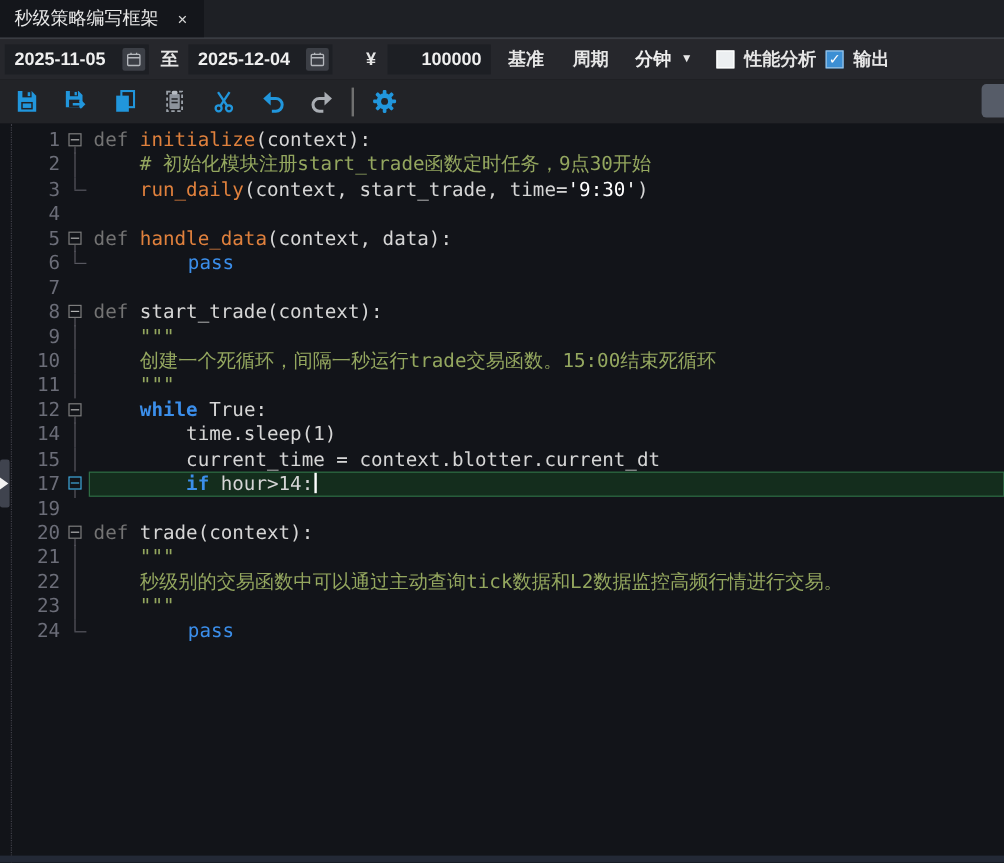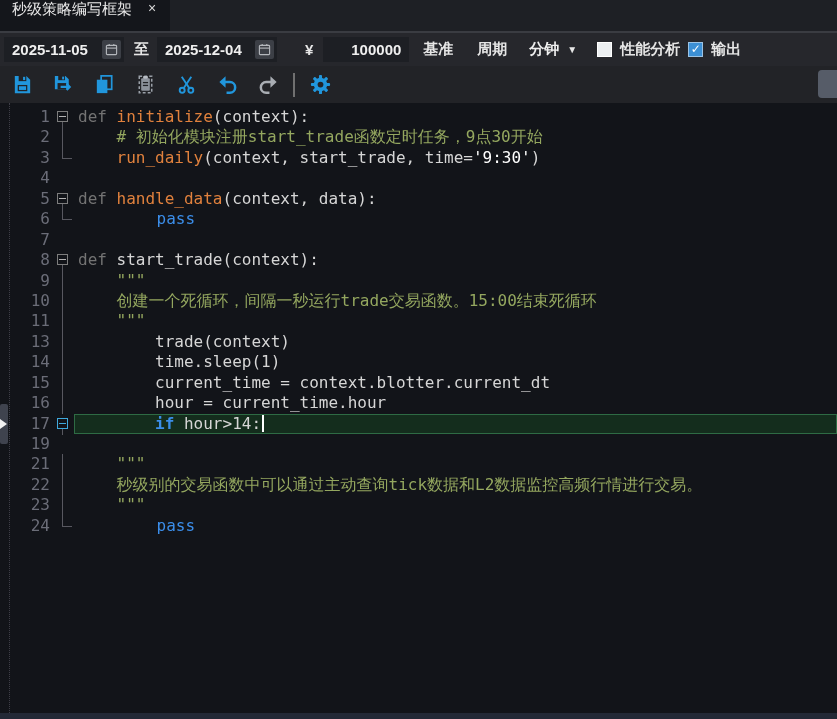--- a/index.html
+++ b/index.html
@@ -1,21 +1,21 @@
 <!DOCTYPE html>
 <html><head>
 <meta charset="utf-8">
 <style>
   * { margin:0; padding:0; box-sizing:border-box; }
   html,body { width:837px; height:719px; overflow:hidden; background:#121419;
     font-family:"Liberation Sans","DejaVu Sans",sans-serif; }
 
   
   .tabbar { height:31px; background:#1e2025; display:flex; align-items:stretch; }
-  .tab { background:#14161b; display:flex; align-items:flex-start; gap:16px;
+  .tab { background:#14161b; display:flex; align-items:center; gap:16px;
     padding:0 14px 0 12px; color:#e9e9e9; font-size:15px; }
   .tab .close { color:#d8d8d8; font-size:14px; cursor:pointer; }
   .tab-divider { height:2px; background:#3a3c42; }
 
   
   .toolbar { height:33px; background:#26272c; display:flex; align-items:center;
     padding:0 4px; color:#e6e6e6; font-size:15px; white-space:nowrap; overflow:hidden;font-weight:bold; }
   .tb-input { background:#1d1f24; height:25px; display:flex; align-items:center;
     color:#efefef; font-size:15px; }
   .date-box { width:120px; justify-content:space-between; padding:0 3px 0 8px; margin-right:8px; }
@@ -210,25 +210,25 @@
       <div class="line"><div class="margin"></div><div class="lnum">2</div><div class="fold"><span class="vline"></span></div><div class="code"><span class="tok-c">    # 初始化模块注册start_trade函数定时任务，9点30开始</span></div></div>
       <div class="line"><div class="margin"></div><div class="lnum">3</div><div class="fold"><span class="vhalf"></span><span class="hcorner"></span></div><div class="code"><span class="tok-t">    </span><span class="tok-fn">run_daily</span><span class="tok-t">(context, start_trade, time=</span><span class="tok-s">'9:30'</span><span class="tok-t">)</span></div></div>
       <div class="line"><div class="margin"></div><div class="lnum">4</div><div class="fold"></div><div class="code"></div></div>
       <div class="line"><div class="margin"></div><div class="lnum">5</div><div class="fold"><span class="fbox"><i class="minus"></i></span><span class="vstub"></span></div><div class="code"><span class="tok-def">def </span><span class="tok-fn">handle_data</span><span class="tok-t">(context, data):</span></div></div>
       <div class="line"><div class="margin"></div><div class="lnum">6</div><div class="fold"><span class="vhalf"></span><span class="hcorner"></span></div><div class="code"><span class="tok-t">    </span><span class="tok-k">pass</span></div></div>
       <div class="line"><div class="margin"></div><div class="lnum">7</div><div class="fold"></div><div class="code"></div></div>
       <div class="line"><div class="margin"></div><div class="lnum">8</div><div class="fold"><span class="fbox"><i class="minus"></i></span><span class="vstub"></span></div><div class="code"><span class="tok-def">def </span><span class="tok-t">start_trade(context):</span></div></div>
       <div class="line"><div class="margin"></div><div class="lnum">9</div><div class="fold"><span class="vline"></span></div><div class="code"><span class="tok-c">    """</span></div></div>
       <div class="line"><div class="margin"></div><div class="lnum">10</div><div class="fold"><span class="vline"></span></div><div class="code"><span class="tok-c">    创建一个死循环，间隔一秒运行trade交易函数。15:00结束死循环</span></div></div>
       <div class="line"><div class="margin"></div><div class="lnum">11</div><div class="fold"><span class="vline"></span></div><div class="code"><span class="tok-c">    """</span></div></div>
-      <div class="line"><div class="margin"></div><div class="lnum">13</div><div class="fold"><span class="vline"></span></div><div class="code"><span class="tok-t">        trade(context)</span></div></div>
+      <div class="line"><div class="margin"></div><div class="lnum">12</div><div class="fold"><span class="fbox"><i class="minus"></i></span><span class="vstub"></span></div><div class="code"><span class="tok-t">    </span><span class="tok-kb">while</span><span class="tok-t"> True:</span></div></div>
       <div class="line"><div class="margin"></div><div class="lnum">14</div><div class="fold"><span class="vline"></span></div><div class="code"><span class="tok-t">        time.sleep(1)</span></div></div>
       <div class="line"><div class="margin"></div><div class="lnum">15</div><div class="fold"><span class="vline"></span></div><div class="code"><span class="tok-t">        current_time = context.blotter.current_dt</span></div></div>
-      <div class="line"><div class="margin"></div><div class="lnum">16</div><div class="fold"><span class="vline"></span></div><div class="code"><span class="tok-t">        hour = current_time.hour</span></div></div>
       <div class="line"><div class="hl"></div><div class="margin"><span class="margin-block"></span><span class="margin-arrow"></span></div><div class="lnum">17</div><div class="fold"><span class="fbox active"><i class="minus"></i></span><span class="vstub"></span></div><div class="code"><span class="tok-t">        </span><span class="tok-kb">if</span><span class="tok-t"> hour&gt;14:</span><span class="cursor"></span></div></div>
       <div class="line"><div class="margin"></div><div class="lnum">19</div><div class="fold"></div><div class="code"></div></div>
+      <div class="line"><div class="margin"></div><div class="lnum">20</div><div class="fold"><span class="fbox"><i class="minus"></i></span><span class="vstub"></span></div><div class="code"><span class="tok-def">def </span><span class="tok-t">trade(context):</span></div></div>
       <div class="line"><div class="margin"></div><div class="lnum">21</div><div class="fold"><span class="vline"></span></div><div class="code"><span class="tok-c">    """</span></div></div>
       <div class="line"><div class="margin"></div><div class="lnum">22</div><div class="fold"><span class="vline"></span></div><div class="code"><span class="tok-c">    秒级别的交易函数中可以通过主动查询tick数据和L2数据监控高频行情进行交易。</span></div></div>
       <div class="line"><div class="margin"></div><div class="lnum">23</div><div class="fold"><span class="vline"></span></div><div class="code"><span class="tok-c">    """</span></div></div>
       <div class="line"><div class="margin"></div><div class="lnum">24</div><div class="fold"><span class="vhalf"></span><span class="hcorner"></span></div><div class="code"><span class="tok-t">    </span><span class="tok-k">pass</span></div></div>
     </div>
   <div class="bottom-bar"></div>
 </div>
 
 </body></html>

